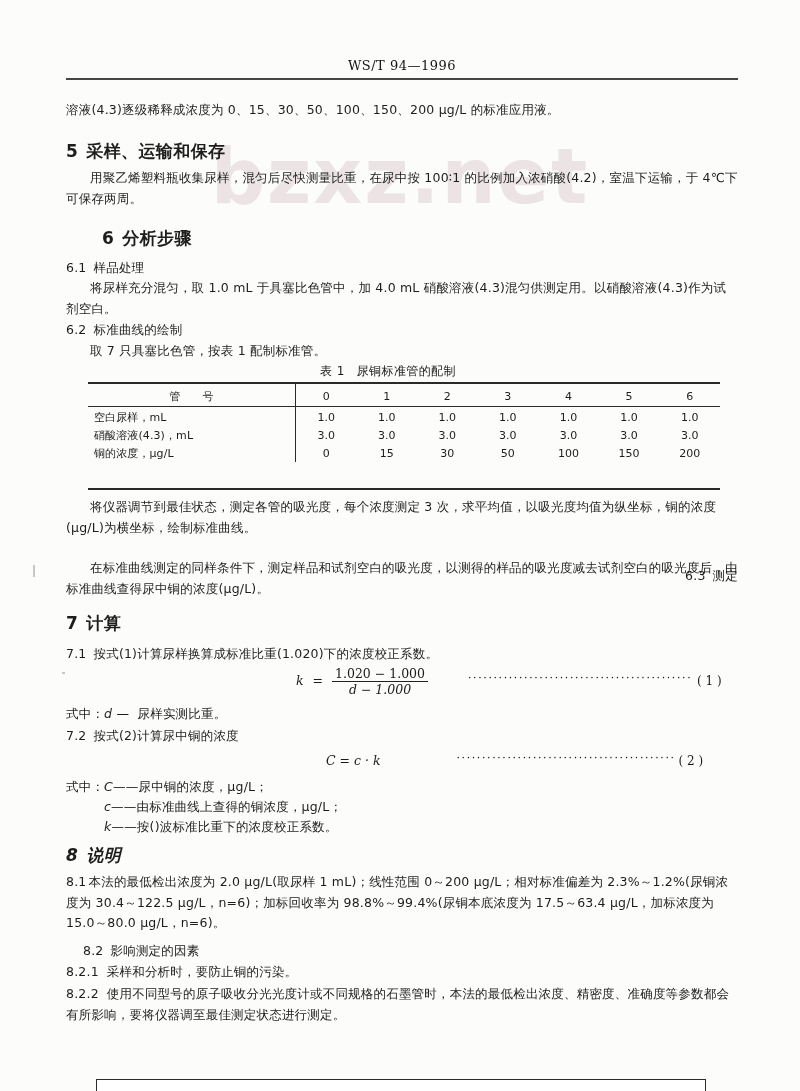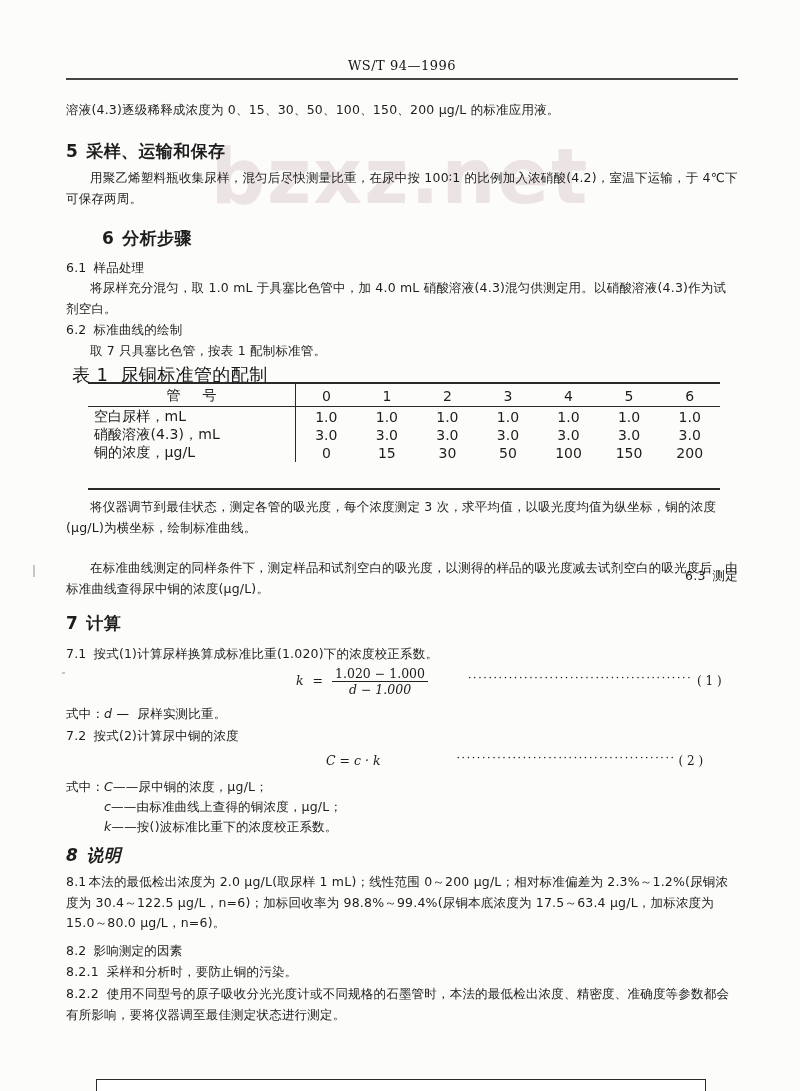--- a/index.html
+++ b/index.html
@@ -81,34 +81,34 @@
     font-weight: bold;
     font-size: 17px;
     letter-spacing: 0.4px;
   }
   .sec-h .num { margin-right: 8px; }
   .sub-h { font-size: 12.5px; }
   .sub-h .num { margin-right: 7px; }
   
   .tbl-cap {
     position: absolute;
-    left: 72px;
+    left: 52px;
     width: 672px;
-    text-align: left;
-    font-size: 18px;
+    text-align: center;
+    font-size: 12px;
     letter-spacing: 0.4px;
   }
   .tbl-cap .gap { display: inline-block; width: 12px; }
   table.std {
     position: absolute;
     left: 88px;
     top: 384px;
     width: 632px;
     border-collapse: collapse;
-    font-size: 14px;
+    font-size: 11px;
     color: #1d1d1d;
   }
   table.std td, table.std th {
     border: none;
     padding: 0;
     height: 18px;
     font-weight: normal;
   }
   table.std .rowlabel {
     text-align: left;
@@ -320,21 +320,21 @@
     </div>
 
     <div class="blk sec-h" style="top:845px;font-style:italic;">
       <span class="num">8</span><span>说明</span>
     </div>
 
     <div class="blk" style="top:872px;">
       <span class="num" style="margin-right:2px;">8.1</span><span>本法的最低检出浓度为 2.0 μg/L(取尿样 1 mL)；线性范围 0～200 μg/L；相对标准偏差为 2.3%～1.2%(尿铜浓度为 30.4～122.5 μg/L，n=6)；加标回收率为 98.8%～99.4%(尿铜本底浓度为 17.5～63.4 μg/L，加标浓度为 15.0～80.0 μg/L，n=6)。</span>
     </div>
 
-    <div class="blk sub-h" style="top:941px;">
+    <div class="blk sub-h" style="top:941px;margin-left:17px;">
       <span class="num">8.2</span><span>影响测定的因素</span>
     </div>
 
     <div class="blk" style="top:962px;">
       <span class="num" style="margin-right:8px;">8.2.1</span><span>采样和分析时，要防止铜的污染。</span>
     </div>
 
     <div class="blk" style="top:984px;">
       <span class="num" style="margin-right:8px;">8.2.2</span><span>使用不同型号的原子吸收分光光度计或不同规格的石墨管时，本法的最低检出浓度、精密度、准确度等参数都会有所影响，要将仪器调至最佳测定状态进行测定。</span>
     </div>

